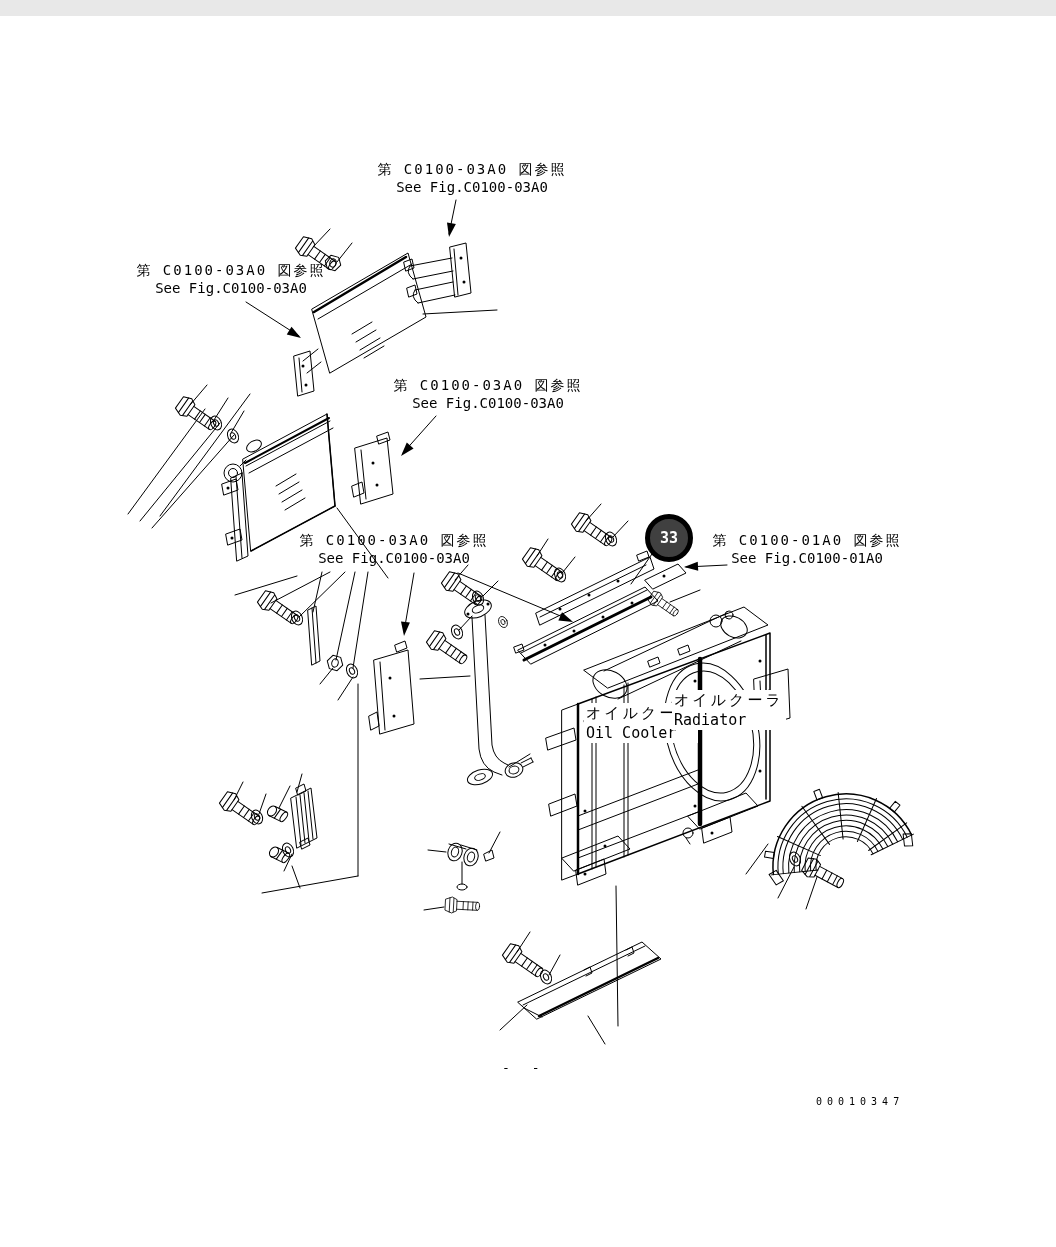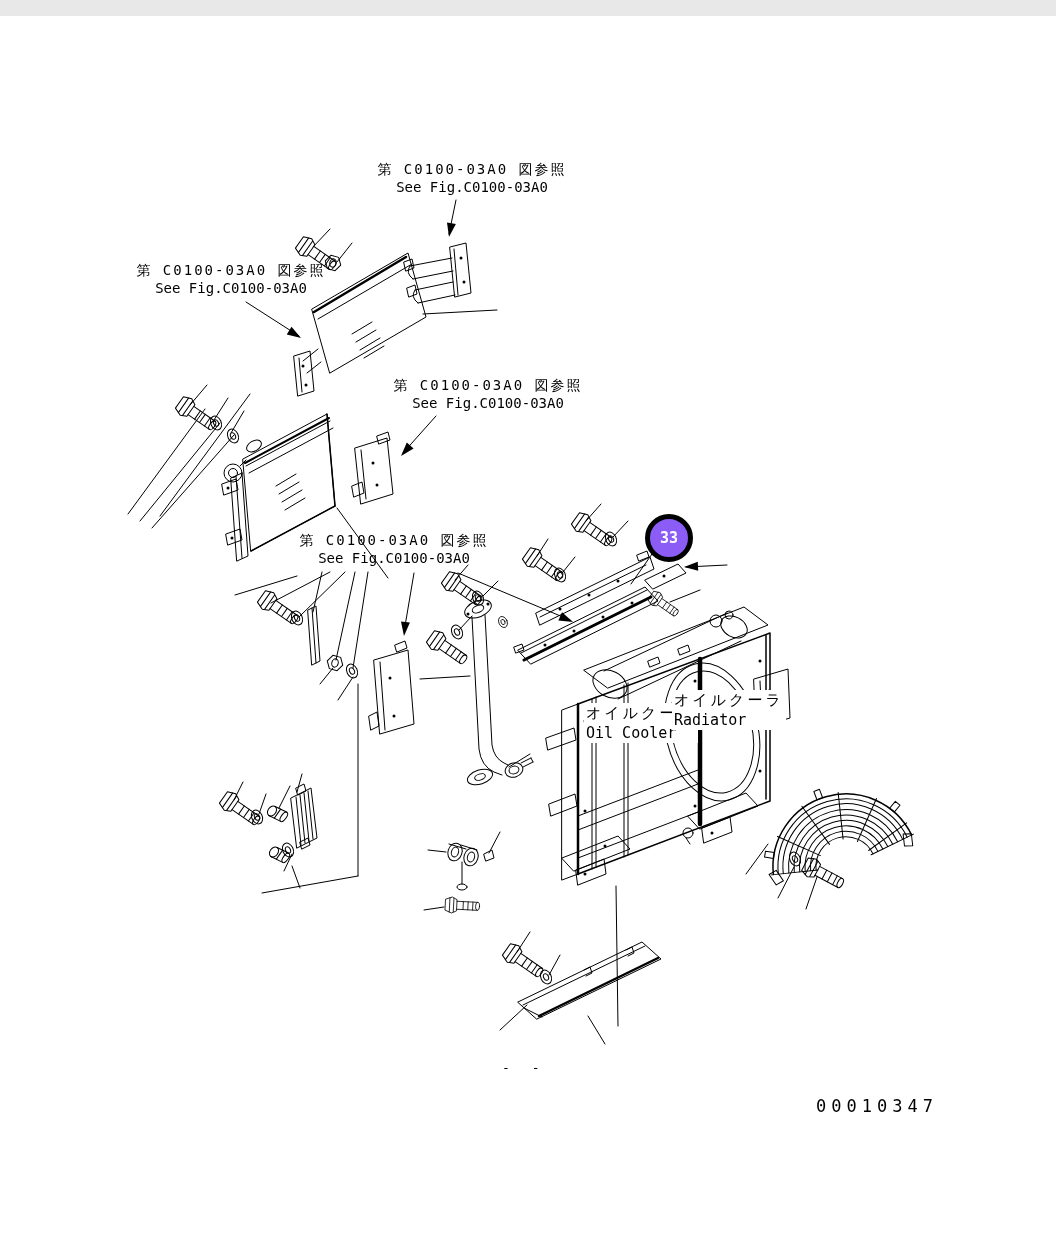--- a/index.html
+++ b/index.html
@@ -12,21 +12,21 @@
   svg .w15{stroke-width:1.5} svg .w2{stroke-width:2} svg .w25{stroke-width:2.5}
   svg .w3{stroke-width:3} svg .w45{stroke-width:4.5}
   .ref{position:absolute;text-align:center;font-size:14px;line-height:18px;white-space:nowrap;}
   .ref span{display:block;}
   .ref .jp{letter-spacing:2px;}
   .inlabel{position:absolute;font-size:15px;line-height:20px;white-space:nowrap;background:#fff;padding:0 2px;}
   .inlabel span{display:block;}
   .inlabel .jp{letter-spacing:3px;}
   .callout{position:absolute;width:38px;height:38px;border-radius:50%;border:5px solid #000;
            display:flex;align-items:center;justify-content:center;font-size:15px;font-weight:bold;cursor:pointer;}
-  .docnum{position:absolute;font-size:17px;letter-spacing:5px;white-space:nowrap;}
+  .docnum{position:absolute;font-size:10px;letter-spacing:5px;white-space:nowrap;}
   .pagemark{position:absolute;font-size:13px;word-spacing:14px;white-space:nowrap;}
 </style>
 </head>
 <body>
 
 <div class="canvas">
 
 <svg class="draw" width="1056" height="1247" viewBox="0 0 1056 1247">
   <defs>
     <g id="bolt">
@@ -376,32 +376,36 @@
 <div class="ref" style="left:393px;top:360px;width:190px;">
   <span class="jp">第 C0100-03A0 図参照</span>
   <span class="en">See Fig.C0100-03A0</span>
 </div>
 
 <div class="ref" style="left:299px;top:515px;width:190px;">
   <span class="jp">第 C0100-03A0 図参照</span>
   <span class="en">See Fig.C0100-03A0</span>
 </div>
 
+<div class="ref" style="left:712px;top:515px;width:190px;">
+  <span class="jp">第 C0100-01A0 図参照</span>
+  <span class="en">See Fig.C0100-01A0</span>
+</div>
 
 <div class="inlabel" style="left:584px;top:687px;">
   <span class="jp">オイルクーラ</span>
   <span class="en">Oil Cooler</span>
 </div>
 
 <div class="inlabel" style="left:672px;top:674px;">
   <span class="jp">オイルクーラ</span>
   <span class="en">Radiator</span>
 </div>
 
-<div class="callout" style="left: 645px; top: 498px; background: #8b5cf6; border-color: rgb(0, 0, 0); color: rgb(255, 255, 255);">
+<div class="callout" style="left: 645px; top: 498px; background: #404040; border-color: rgb(0, 0, 0); color: rgb(255, 255, 255);">
   <span>33</span>
 </div>
 
 <div class="pagemark" style="left:502px;top:1044px;">- -</div>
 
 <div class="docnum" style="left:816px;top:1080px;">00010347</div>
 
 </div>
 
 </body></html>

